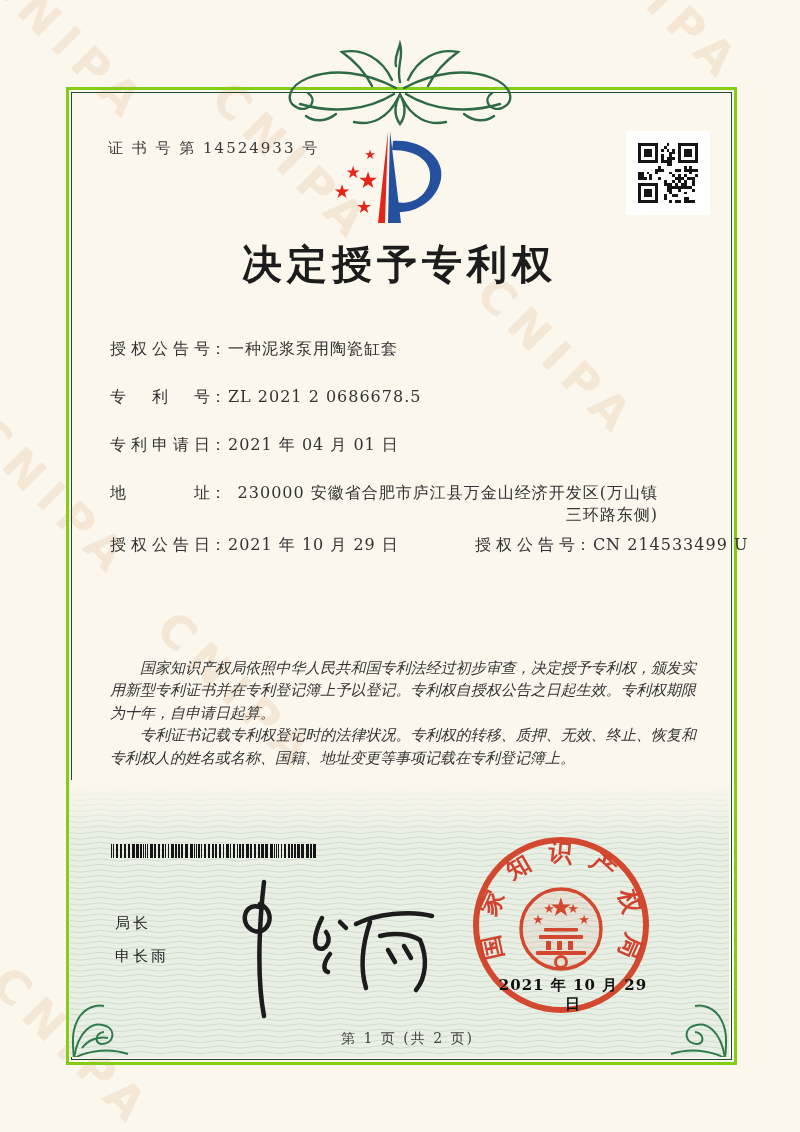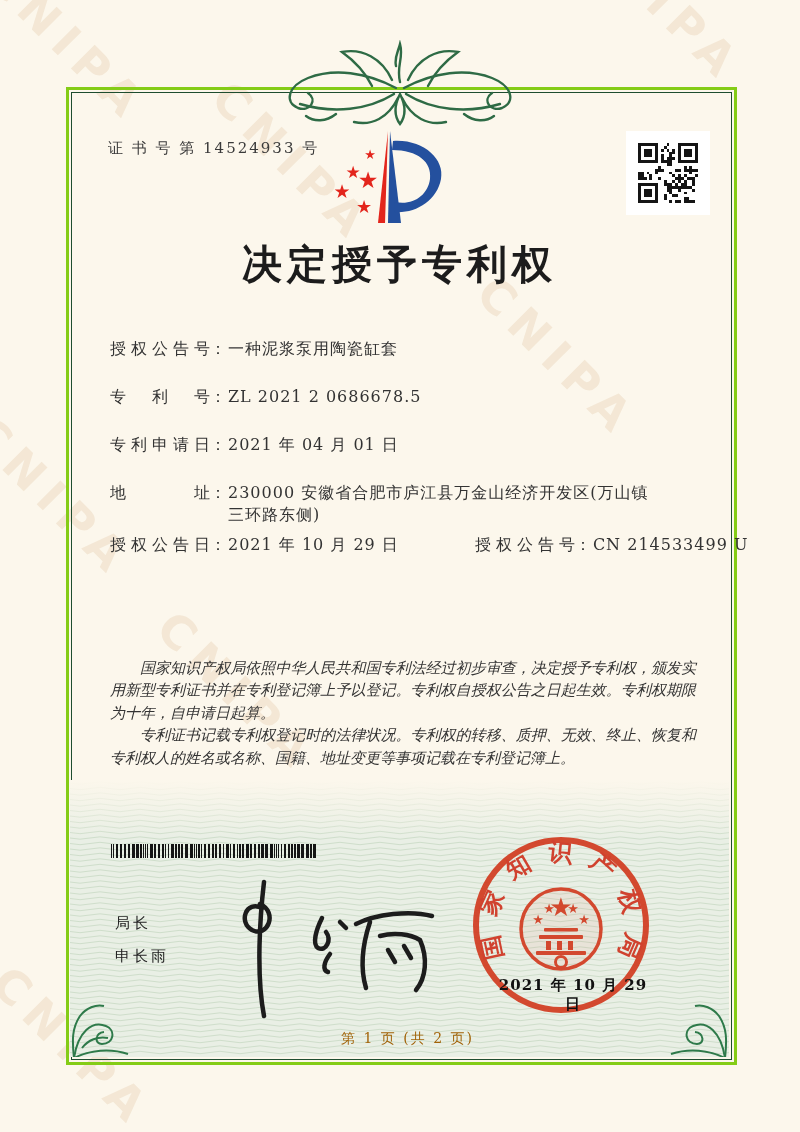--- a/index.html
+++ b/index.html
@@ -28,21 +28,21 @@
 
   .title{position:absolute;left:0;top:146px;width:100%;text-align:center;
          font-size:40px;font-weight:bold;letter-spacing:5px;color:#1c1c1c;}
 
   .fields{position:absolute;left:40px;top:247px;width:590px;font-size:16px;}
   .field-row{height:22px;line-height:22px;margin-bottom:26px;white-space:nowrap;}
   .field-row.addr{height:44px;margin-bottom:8px;}
   .flabel{display:inline-block;width:100px;text-align:justify;text-align-last:justify;
           vertical-align:top;color:#333;}
   .fcolon{display:inline-block;width:18px;vertical-align:top;color:#333;}
-  .fvalue{display:inline-block;vertical-align:top;color:#333;letter-spacing:1px;}
+  .fvalue{display:inline-block;vertical-align:top;color:#333;letter-spacing:1px;text-align:right;}
   .addr .fvalue{width:430px;white-space:normal;line-height:22px;}
   .pair2{display:inline-block;margin-left:76px;}
 
   .paras{position:absolute;left:40px;top:566px;width:586px;font-size:15px;
          font-style:italic;line-height:22.4px;text-align:justify;color:#333;}
   .paras p{margin:0;text-indent:2em;}
   .paras p + p{}
 
   
   .band{position:absolute;left:0;right:0;top:689px;height:277px;background:#e9efe5;overflow:hidden;}
@@ -50,21 +50,21 @@
              background:linear-gradient(#fcf7ec,rgba(252,247,236,0));}
   .band svg.waves{position:absolute;left:0;top:0;z-index:0;}
   .barcode{position:absolute;left:41px;top:64px;z-index:2;}
   .director{position:absolute;left:45px;top:134px;z-index:2;font-size:15px;color:#222;}
   .director div{margin-bottom:14px;letter-spacing:3px;}
   .sig{position:absolute;left:148px;top:86px;z-index:2;}
   .seal{position:absolute;left:398px;top:52px;z-index:3;}
   .seal-date{position:absolute;left:418px;top:196px;width:170px;text-align:center;
              z-index:4;font-size:15px;font-weight:bold;letter-spacing:1px;color:#111;}
   .page-info{position:absolute;left:0;right:0;top:250px;text-align:center;z-index:2;
-             font-size:14px;letter-spacing:2px;color:#a16207;padding-left:16px;}
+             font-size:14px;letter-spacing:2px;color:#404040;padding-left:16px;}
   .corner-flourish{position:absolute;z-index:2;}
   .corner-flourish.bl{left:0;top:208px;}
   .corner-flourish.br{right:0;top:208px;transform:scaleX(-1);}
 
   .ornament{position:absolute;left:263px;top:40px;z-index:4;}
 
   .footer-note{position:absolute;left:0;right:0;top:1080px;text-align:center;
                font-size:15px;font-style:italic;letter-spacing:3px;color:#333;z-index:2;}
 </style>
 </head>

